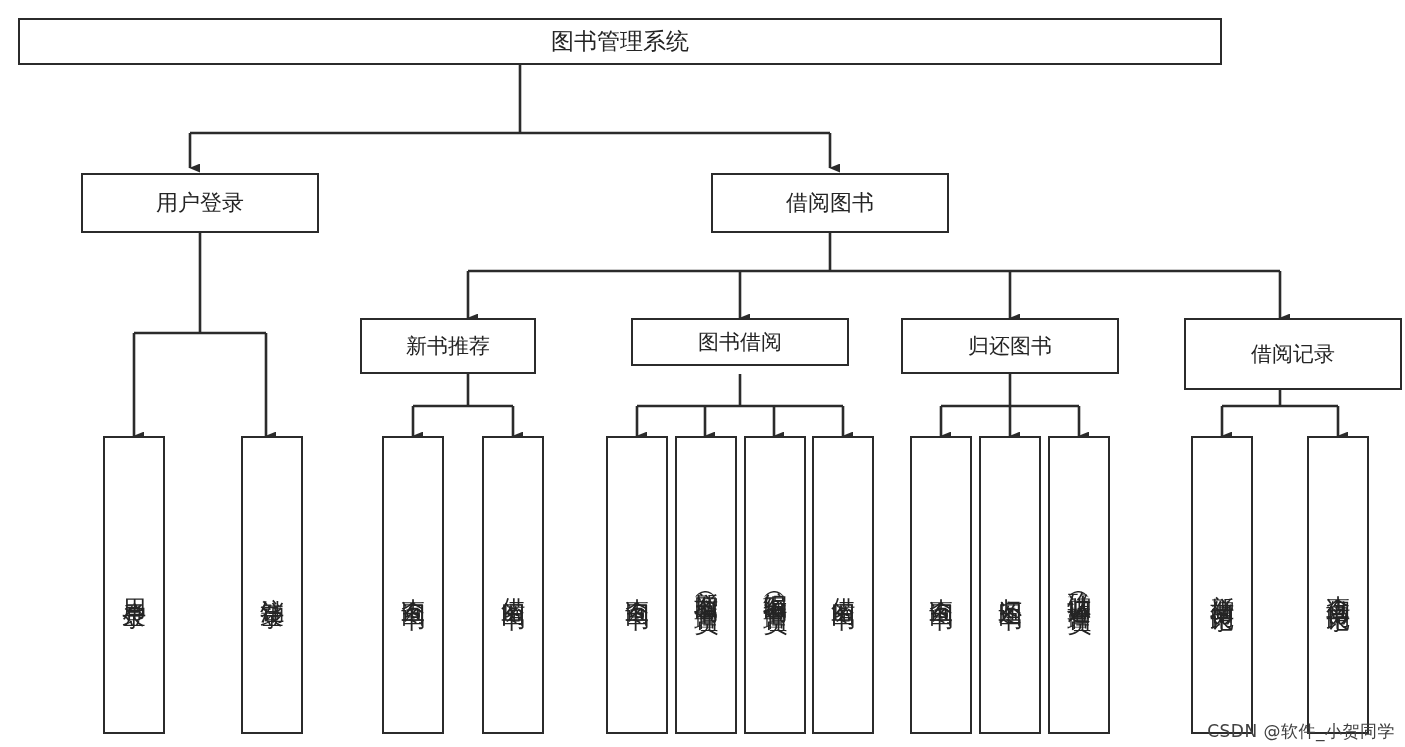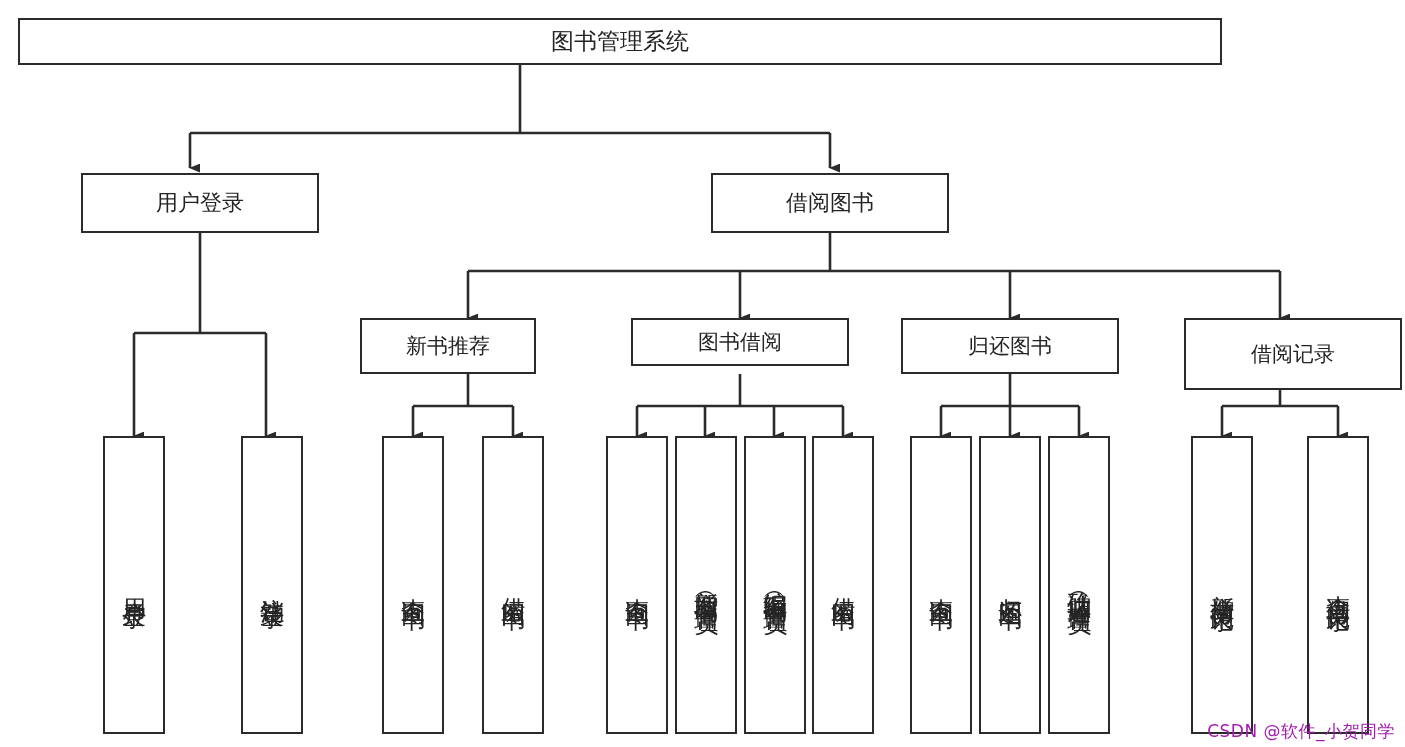--- a/index.html
+++ b/index.html
@@ -47,21 +47,21 @@
   .node.leaf span{
     writing-mode:vertical-rl;
     text-orientation:upright;
     display:block;
   }
   .watermark{
     position:absolute;
     right:10px;
     bottom:4px;
     font-size:17px;
-    color:#a21caf;
+    color:#404040;
     letter-spacing:0.5px;
     white-space:nowrap;
     font-family:"DejaVu Sans","Liberation Sans",sans-serif;
   }
 </style>
 </head>
 <body>
 
 <div id="stage">
 

